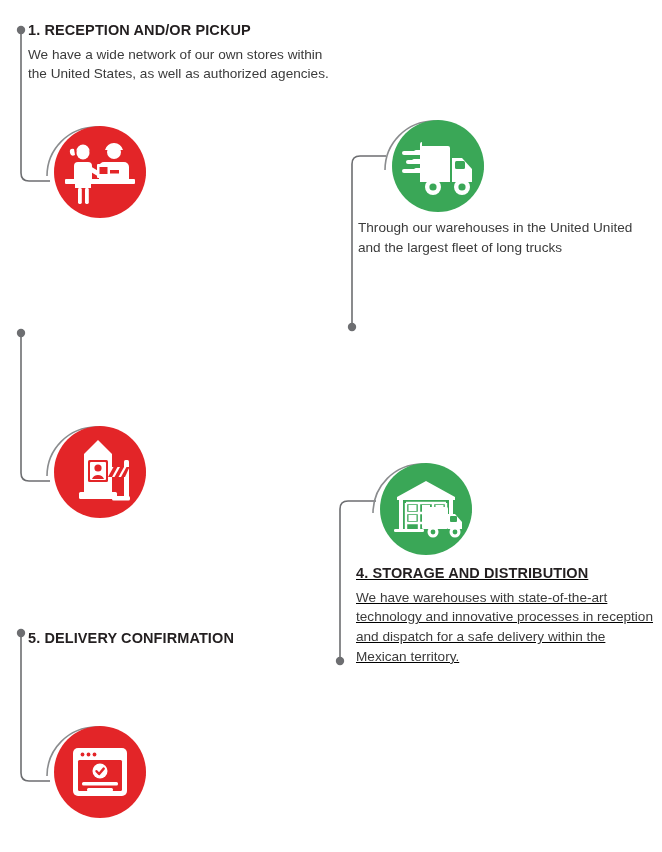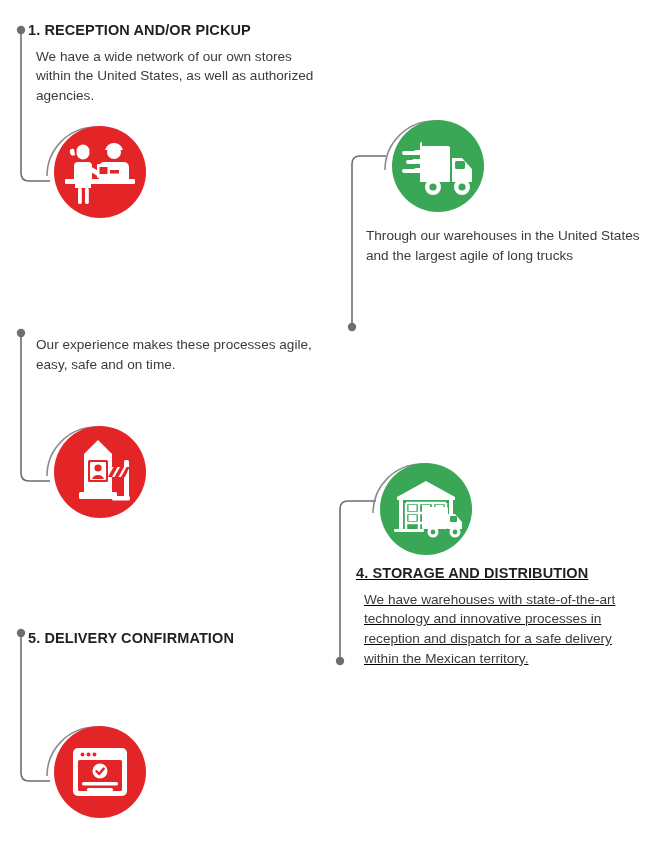--- a/index.html
+++ b/index.html
@@ -45,21 +45,21 @@
     letter-spacing: 0.1px;
     margin: 0 0 6px 0;
     line-height: 1.15;
     white-space: nowrap;
   }
   .step-desc {
     font-size: 13.6px;
     font-weight: normal;
     color: #3b3b3b;
     line-height: 1.45;
-    margin: 8px;
+    margin: 0;
   }
 
   
   .badge {
     position: absolute;
     width: 100px;
     height: 100px;
   }
   .badge-arc {
     position: absolute;
@@ -172,27 +172,26 @@
 
           <circle cx="41" cy="67" r="8"></circle>
           <circle cx="41" cy="67" r="3.6" fill="#3aa757"></circle>
           <circle cx="70" cy="67" r="8"></circle>
           <circle cx="70" cy="67" r="3.6" fill="#3aa757"></circle>
         </g>
       </svg>
     </div>
 
     <div class="step-text" style="left:358px; top:218px; width:300px;">
-      <div class="step-desc">Through our warehouses in the United States and the largest agile of long trucks</div>
+      <div class="step-desc">Through our warehouses in the United United and the largest fleet of long trucks</div>
     </div>
   </div>
 
   <div class="step">
     <div class="step-text" style="left:28px; top:327px; width:315px;">
-      <div class="step-desc">Our experience makes these processes agile, easy, safe and on time.</div>
     </div>
 
     <div class="badge" style="left:46px; top:418px;">
       <svg class="badge-arc" viewBox="0 0 100 100">
         <path d="M 1 58 A 49 49 0 0 1 99 58" fill="none" stroke="#8a8c8e" stroke-width="1.6"></path>
       </svg>
       <div class="badge-disc red"></div>
       <svg class="badge-glyph" viewBox="0 0 92 92">
         <g fill="#ffffff">
 

